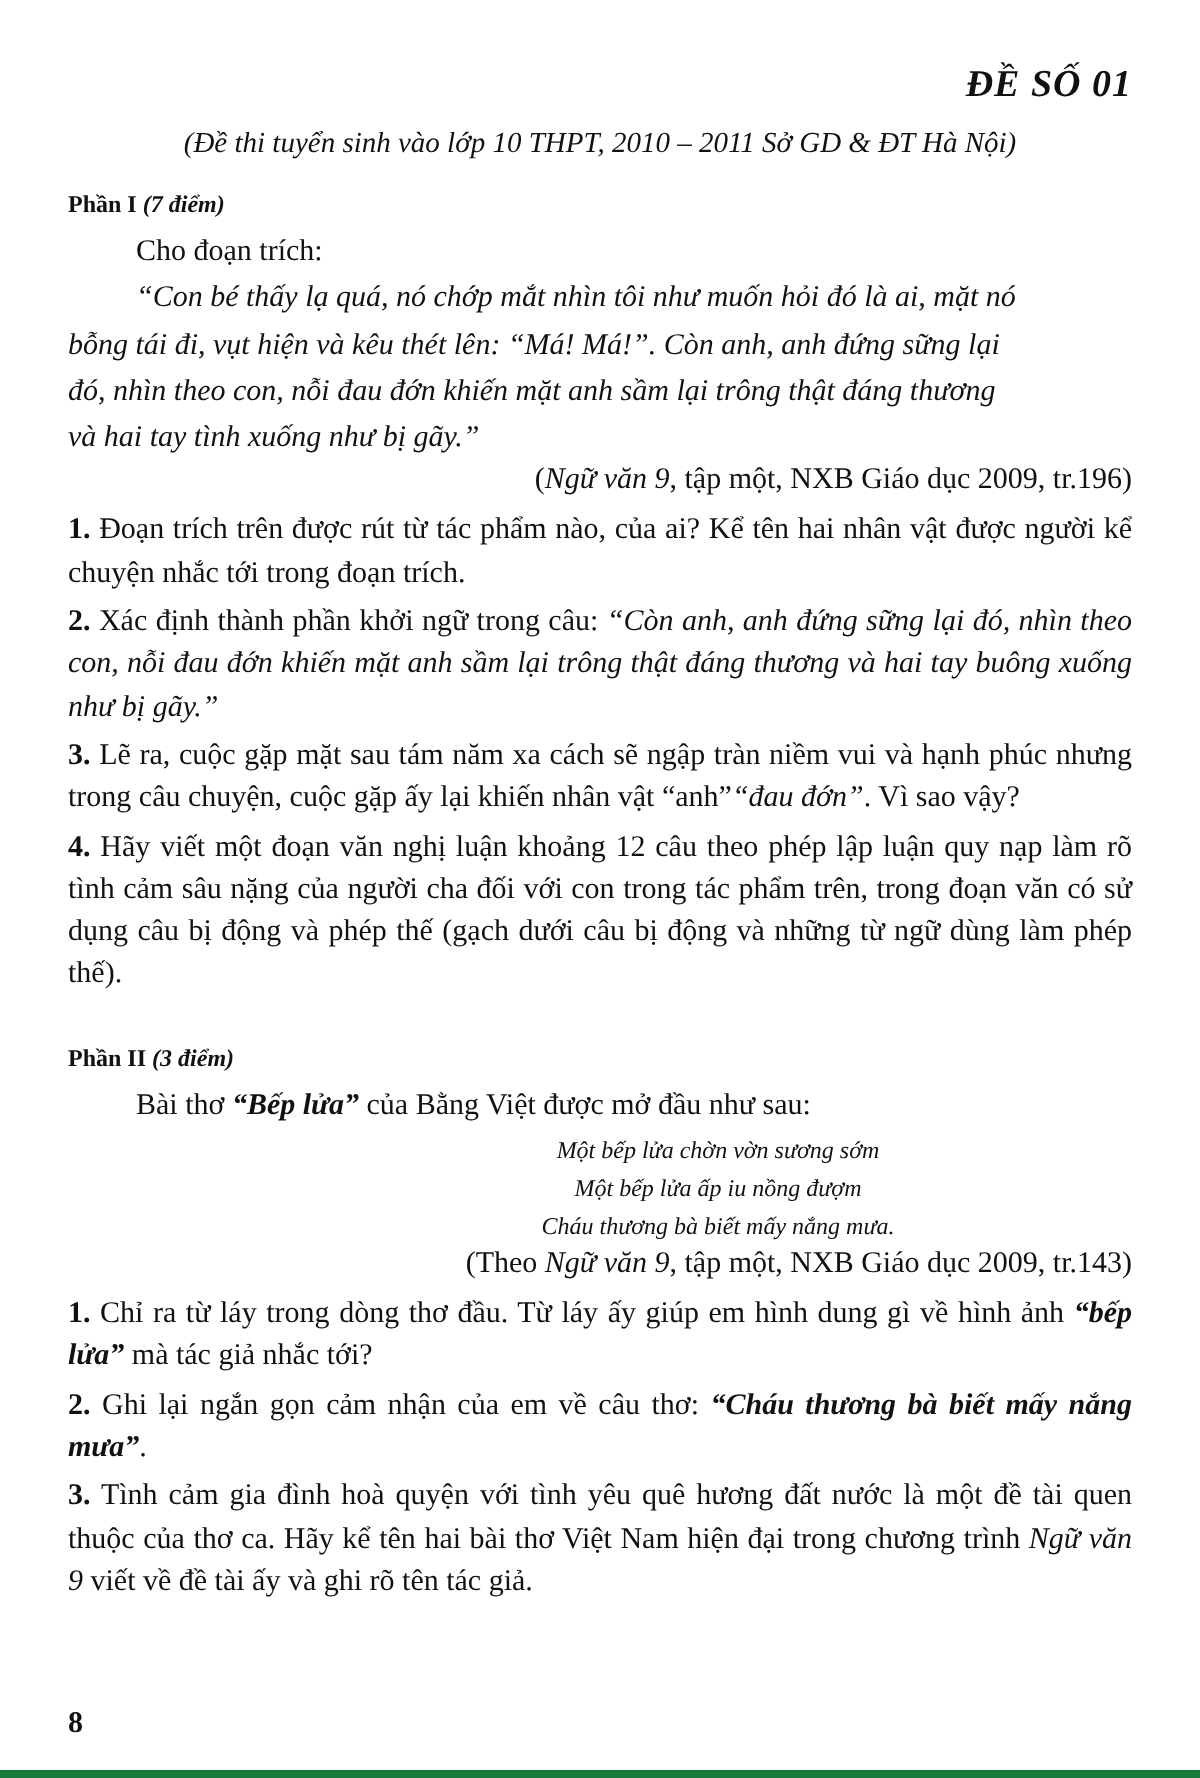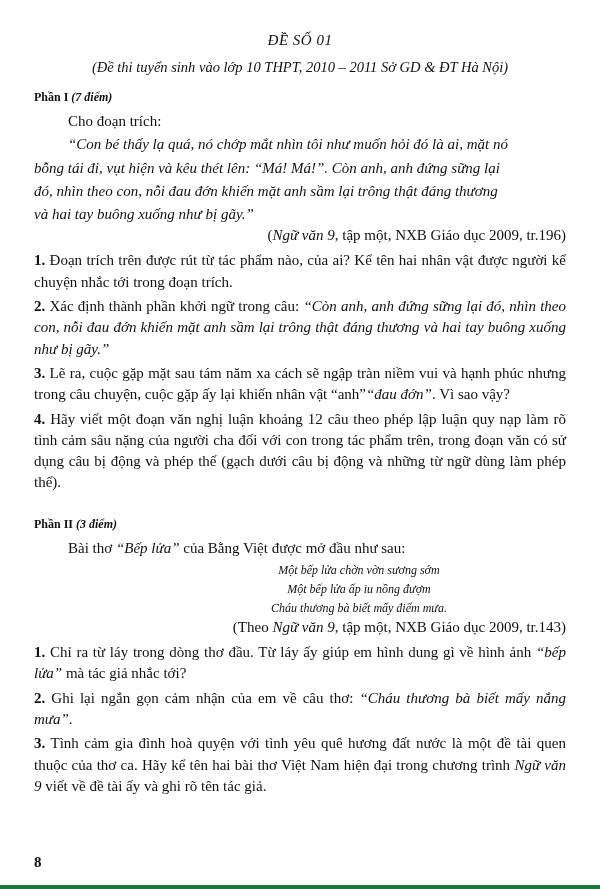--- a/index.html
+++ b/index.html
@@ -16,24 +16,24 @@
     overflow: hidden;
   }
   .page {
     position: relative;
     width: 600px;
     height: 889px;
     box-sizing: border-box;
     padding: 26px 34px 0 34px;
   }
   .doc-title {
-    text-align: center;
-    font-weight: normal;
-    font-style: italic;
-    font-size: 15px;
+    text-align: right;
+    font-weight: bold;
+    font-style: italic;
+    font-size: 19px;
     letter-spacing: 0.5px;
     margin: 6px 0 10px 0;
   }
   .doc-subtitle {
     text-align: center;
     font-style: italic;
     font-size: 14.5px;
     margin: 0 0 14px 0;
   }
   .section-heading {
@@ -75,21 +75,21 @@
     line-height: 1.42;
     text-align: justify;
   }
   .q .num {
     font-weight: bold;
   }
   .ital {
     font-style: italic;
   }
   .bolditalic {
-    font-weight: normal;
+    font-weight: bold;
     font-style: italic;
   }
   .poem {
     font-style: italic;
     font-size: 12px;
     line-height: 1.5;
     margin: 0;
     padding-left: 118px;
     text-align: center;
   }
@@ -125,21 +125,21 @@
     <b>Phần I</b>
     <span class="ital">(7 điểm)</span>
   </div>
 
   <p class="indent">Cho đoạn trích:</p>
 
   <div class="quote-block">
     <p class="first">“Con bé thấy lạ quá, nó chớp mắt nhìn tôi như muốn hỏi đó là ai, mặt nó</p>
     <p>bỗng tái đi, vụt hiện và kêu thét lên: “Má! Má!”. Còn anh, anh đứng sững lại</p>
     <p>đó, nhìn theo con, nỗi đau đớn khiến mặt anh sầm lại trông thật đáng thương</p>
-    <p>và hai tay buông xuống như bị gãy.”</p>
+    <p>và hai tay tình xuống như bị gãy.”</p>
   </div>
 
   <div class="source-right">
     <span>(</span><span class="ital">Ngữ văn 9</span><span>, tập một, NXB Giáo dục 2009, tr.196)</span>
   </div>
 
   <p class="q">
     <span class="num">1.</span>
     <span>Đoạn trích trên được rút từ tác phẩm nào, của ai? Kể tên hai nhân vật được người kể chuyện nhắc tới trong đoạn trích.</span>
   </p>
@@ -169,21 +169,21 @@
 
   <p class="indent">
     <span>Bài thơ</span>
     <span class="bolditalic">“Bếp lửa”</span>
     <span>của Bằng Việt được mở đầu như sau:</span>
   </p>
 
   <div class="poem">
     <div>Một bếp lửa chờn vờn sương sớm</div>
     <div>Một bếp lửa ấp iu nồng đượm</div>
-    <div>Cháu thương bà biết mấy điểm mưa.</div>
+    <div>Cháu thương bà biết mấy nắng mưa.</div>
   </div>
 
   <div class="source-right">
     <span>(Theo </span><span class="ital">Ngữ văn 9</span><span>, tập một, NXB Giáo dục 2009, tr.143)</span>
   </div>
 
   <p class="q">
     <span class="num">1.</span>
     <span>Chỉ ra từ láy trong dòng thơ đầu. Từ láy ấy giúp em hình dung gì về hình ảnh</span>
     <span class="bolditalic">“bếp lửa”</span>

